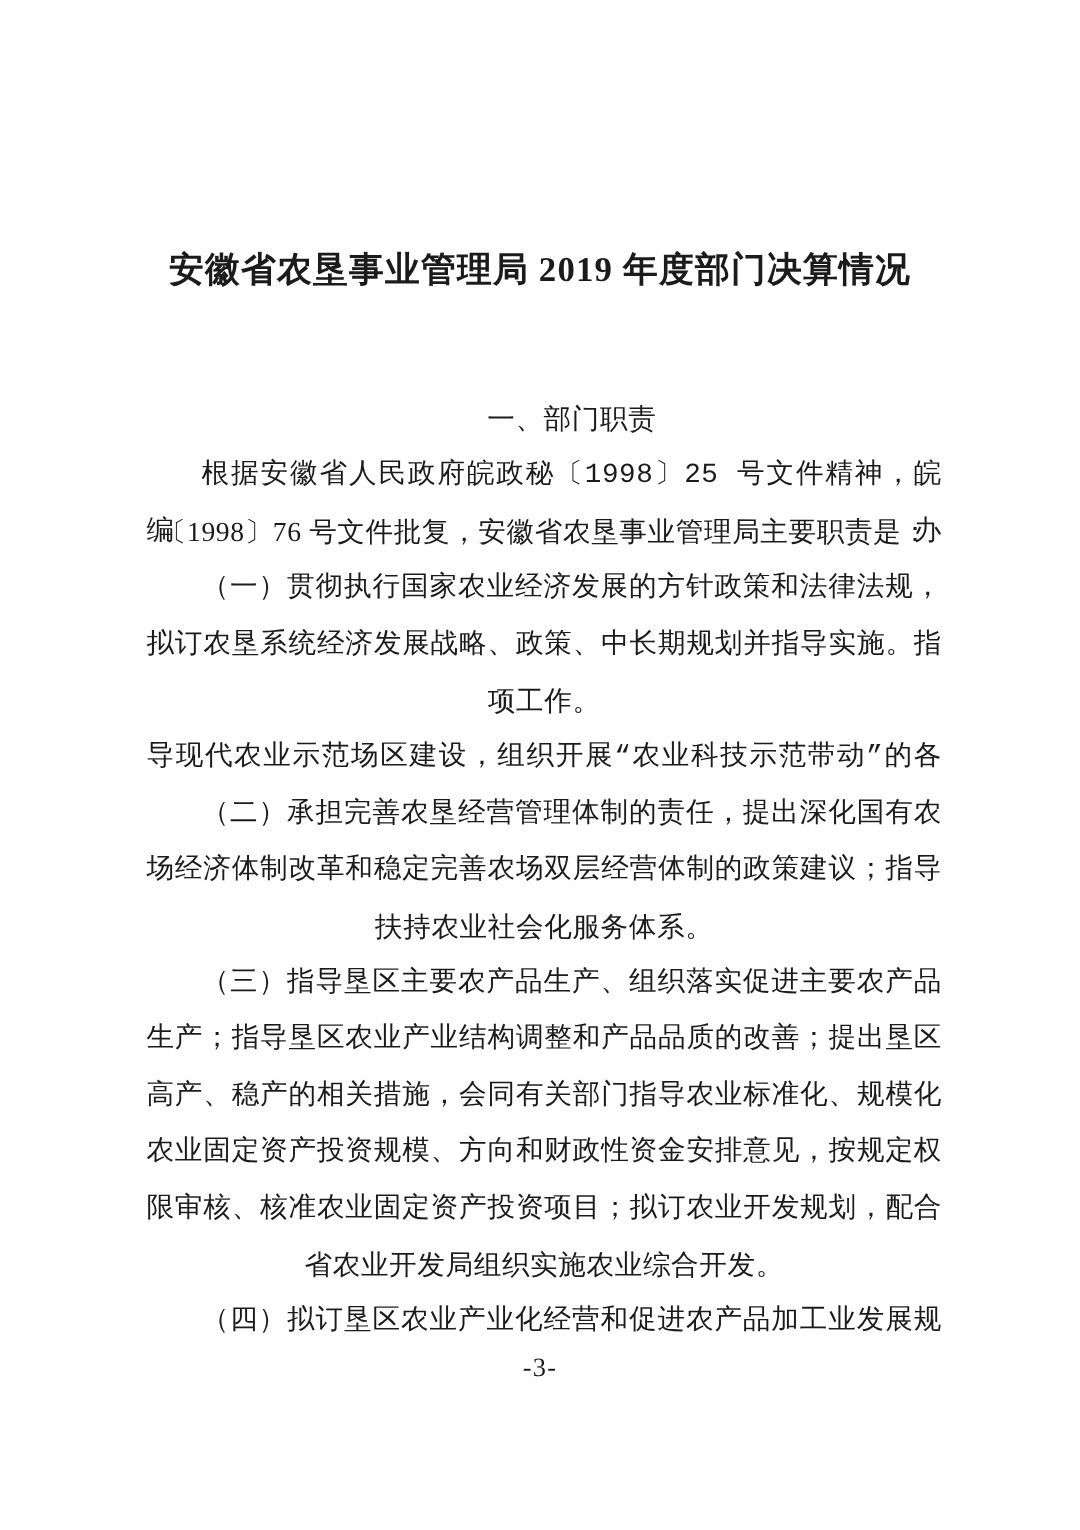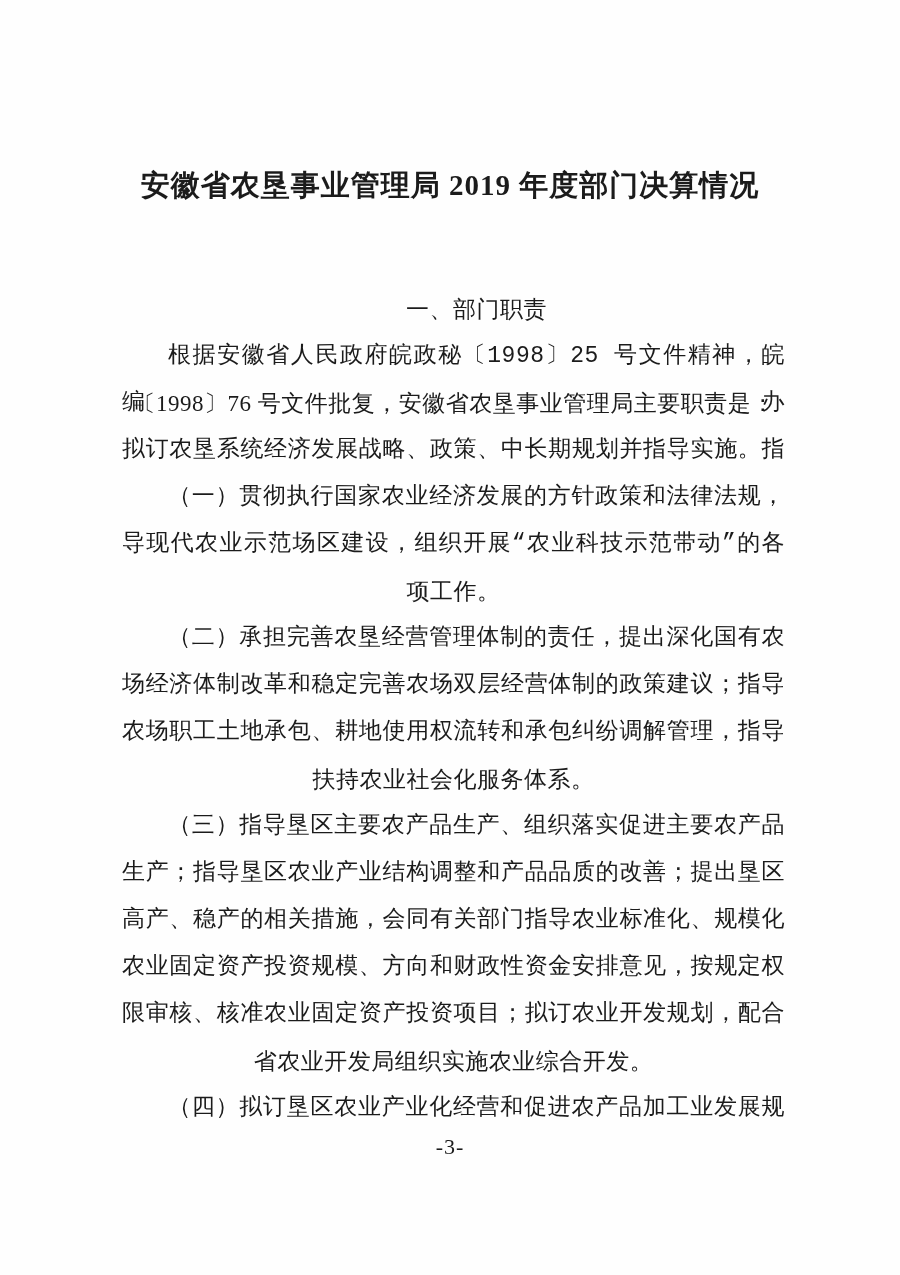--- a/index.html
+++ b/index.html
@@ -19,20 +19,21 @@
     padding-top: 168px;
     overflow: hidden;
   }
   .doc-title {
     text-align: center;
     font-size: 29px;
     line-height: 34px;
     font-weight: 700;
     letter-spacing: 1px;
     white-space: nowrap;
+    margin-top: 40px;
   }
   .doc-body {
     margin: 84px 115px 0 122px;
     font-size: 23px;
   }
   .line {
     height: 47px;
     line-height: 47px;
     white-space: nowrap;
     text-align: center;
@@ -60,27 +61,26 @@
 
 <div class="page">
 
   <div class="doc-title">安徽省农垦事业管理局 2019 年度部门决算情况</div>
 
   <div class="doc-body">
 
   <div class="line indent">一、部门职责</div>
       <div class="line indent fill">根据安徽省人民政府皖政秘〔1998〕25 号文件精神，皖编办</div>
       <div class="line">〔1998〕76 号文件批复，安徽省农垦事业管理局主要职责是：</div>
+      <div class="line indent fill">（一）贯彻执行国家农业经济发展的方针政策和法律法规，</div>
       <div class="line fill">拟订农垦系统经济发展战略、政策、中长期规划并指导实施。指</div>
-      <div class="line indent fill">（一）贯彻执行国家农业经济发展的方针政策和法律法规，</div>
+      <div class="line">项工作。</div>
       <div class="line fill">导现代农业示范场区建设，组织开展“农业科技示范带动”的各</div>
-      <div class="line">项工作。</div>
       <div class="line indent fill">（二）承担完善农垦经营管理体制的责任，提出深化国有农</div>
       <div class="line fill">场经济体制改革和稳定完善农场双层经营体制的政策建议；指导</div>
-      <div class="line fill">农场职工土地承包、耕地使用权流转和承包纠纷调解管理，指导</div>
       <div class="line">扶持农业社会化服务体系。</div>
       <div class="line indent fill">（三）指导垦区主要农产品生产、组织落实促进主要农产品</div>
       <div class="line fill">生产；指导垦区农业产业结构调整和产品品质的改善；提出垦区</div>
       <div class="line fill">高产、稳产的相关措施，会同有关部门指导农业标准化、规模化</div>
       <div class="line fill">农业固定资产投资规模、方向和财政性资金安排意见，按规定权</div>
       <div class="line fill">限审核、核准农业固定资产投资项目；拟订农业开发规划，配合</div>
       <div class="line">省农业开发局组织实施农业综合开发。</div>
       <div class="line indent fill">（四）拟订垦区农业产业化经营和促进农产品加工业发展规</div>
     </div>
 

